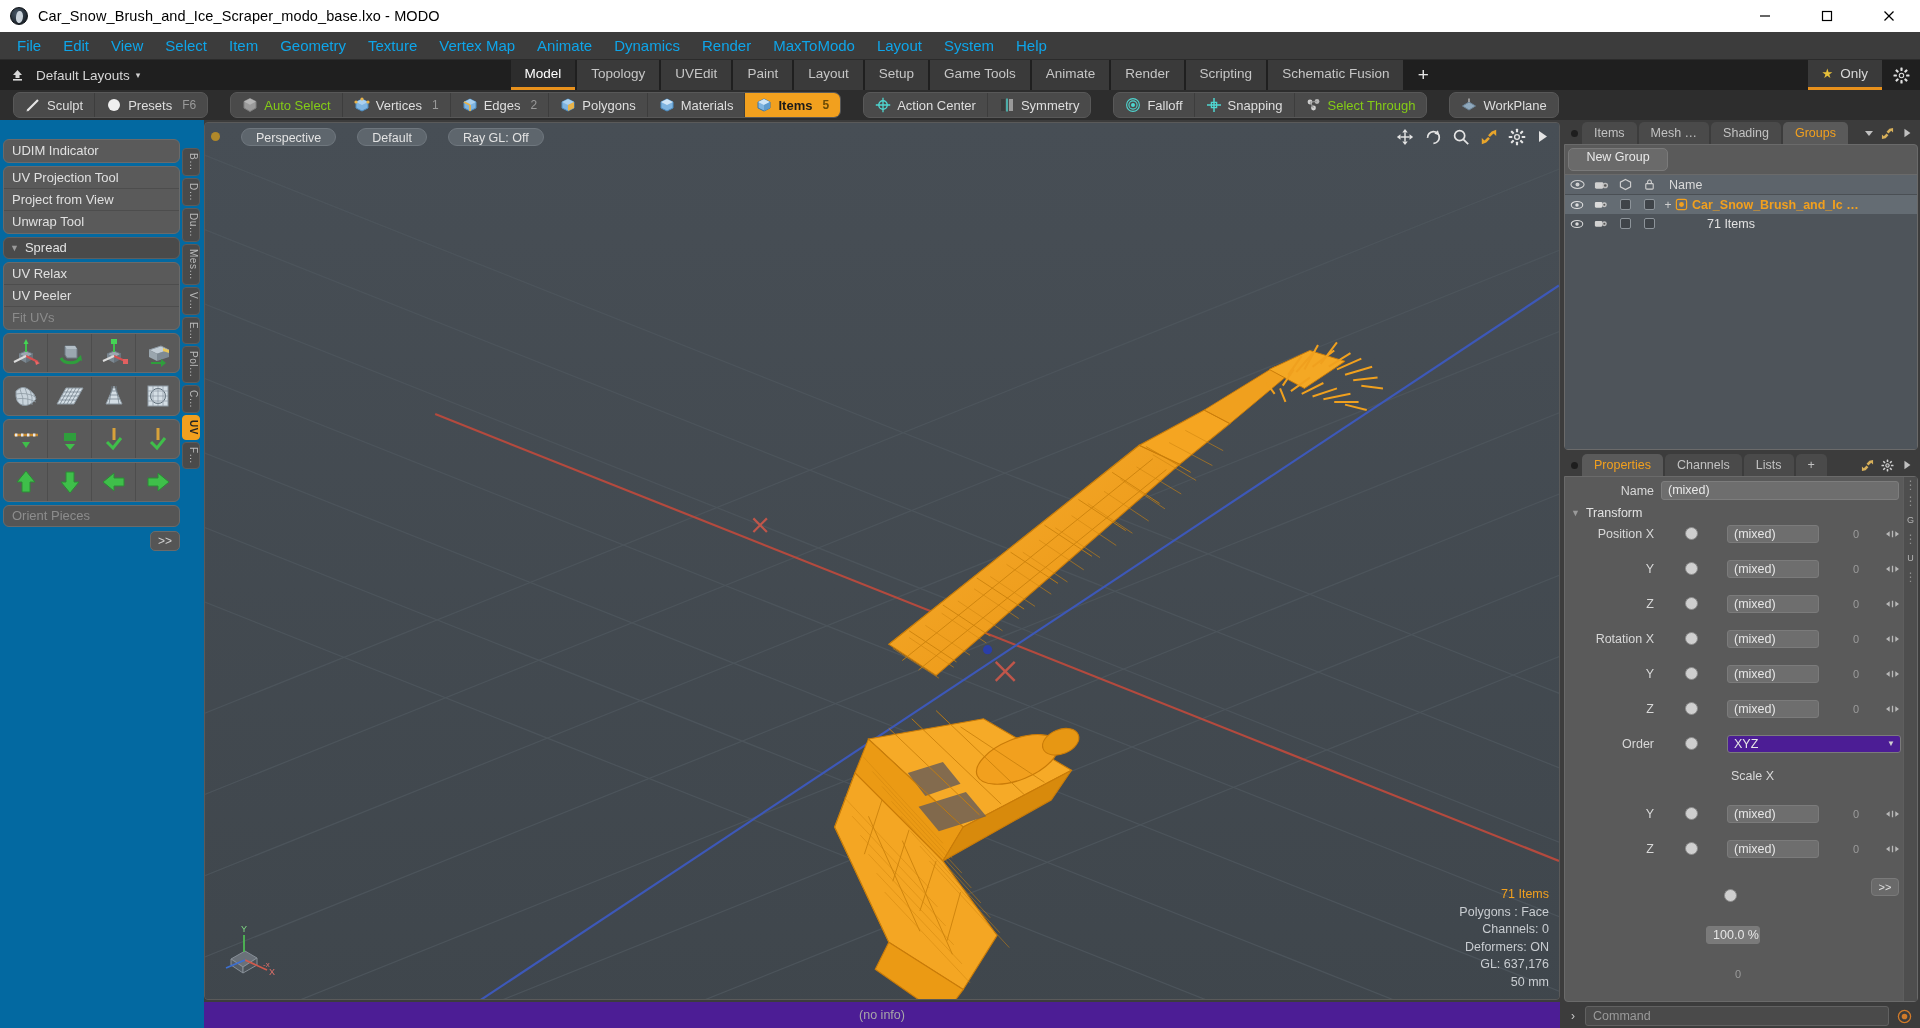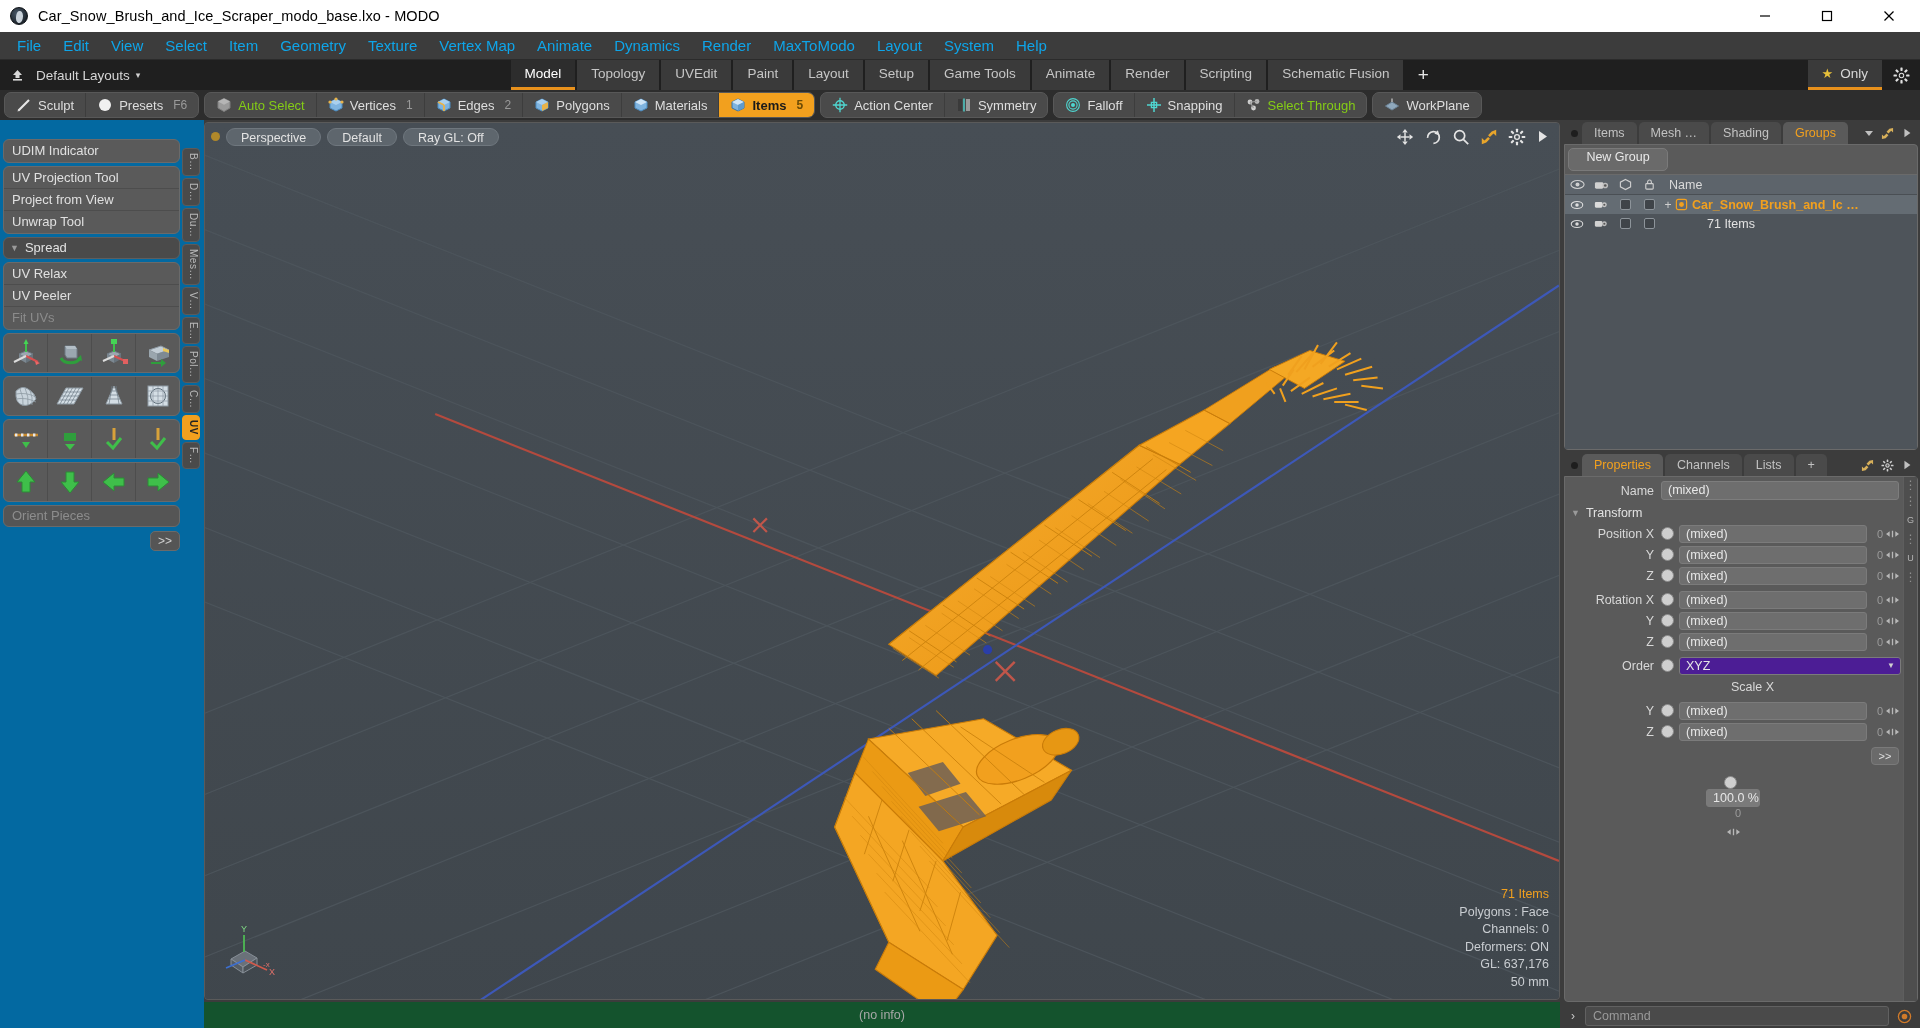--- a/index.html
+++ b/index.html
@@ -80,21 +80,21 @@
     display:flex; align-items:center; gap:7px; padding: 0 14px;
     background:#3a3a3a; color:#d8d8d8; font-size:13.5px;
     border-bottom: 3px solid #e8911c;
   }
   .lb-star { color:#e8c13a; font-size: 13px; }
   .lb-gear { width: 38px; display:flex; align-items:center; justify-content:center; }
 
   
   .modebar {
     height: 30px; background: #2d2d2d; display:flex; align-items:flex-start;
-    flex: 0 0 30px; padding: 2px 4px; gap: 5px;
+    flex: 0 0 30px; padding: 2px 13px; gap: 22px;
   }
   .mb-group {
     display:flex; align-items:stretch; height:26px;
     background:#4a4a4a; border-radius:7px; border:1px solid #585858;
     overflow:hidden;
   }
   .mb-btn {
     display:flex; align-items:center; gap:6px; padding: 0 11px;
     font-size: 13px; color:#dedede; white-space:nowrap;
     border-right: 1px solid #3d3d3d;
@@ -170,42 +170,42 @@
 
   
   .viewwrap { flex:1 1 auto; min-width:0; display:flex; flex-direction:column; padding: 2px 4px 0 0; }
   .viewport {
     position:relative; flex:1 1 auto; background:#434a50;
     border:1px solid #5a5a5a; border-radius:4px; overflow:hidden;
     margin-bottom: 2px;
   }
   .vp-topbar {
     position:absolute; left:0; right:0; top:0; height:24px;
-    display:flex; align-items:center; gap:0px; padding: 3px 6px 0 6px;
+    display:flex; align-items:center; gap:15px; padding: 3px 6px 0 6px;
     z-index:5;
   }
   .vp-dot { width:9px;height:9px;border-radius:50%;background:#b0882a; margin-right:6px; flex:0 0 9px;}
   .vp-tab {
     height:18px; line-height:18px; padding:0 14px; font-size:12.5px; color:#e3e3e3;
     background:#5e666d; border:1px solid #6f777e; border-radius:9px; margin-right:6px;
     white-space:nowrap;
   }
   .vp-icons { margin-left:auto; display:flex; align-items:center; gap:10px; padding-right:4px; }
   .vp-icons svg { display:block; }
 
   .vp-grid { position:absolute; inset:0; }
   .vp-stats {
     position:absolute; right:10px; bottom:8px; text-align:right;
     font-size:12.5px; line-height:17.5px; color:#c9cdd1;
   }
   .vp-stats .hl { color:#f2a01e; }
   .vp-axis { position:absolute; left:18px; bottom:14px; }
 
   .statusbar {
-    height:26px; flex:0 0 26px; background:#14532d; display:flex;
+    height:26px; flex:0 0 26px; background:#4c1d95; display:flex;
     align-items:center; justify-content:center; font-size:12.5px; color:#a8a8a8;text-align:right;
   }
 
   
   .rightpanel {
     width: 356px; flex:0 0 356px; background:#3c3c3c;
     display:flex; flex-direction:column; padding: 2px 2px 0 0;
   }
   .rp-section { display:flex; flex-direction:column; }
   .rp-tabrow {
@@ -264,21 +264,21 @@
   .prop-namerow { display:flex; align-items:center; padding: 0 4px 4px 0; }
   .prop-label { width:96px; flex:0 0 96px; text-align:right; font-size:12.5px; color:#d8d8d8; padding-right:7px; }
   .prop-input {
     flex:1 1 auto; height:19px; background:#6e6e6e; border:1px solid #7d7d7d;
     border-radius:3px; font-size:12.5px; color:#e8e8e8; padding-left:6px; line-height:17px;
   }
   .prop-group {
     display:flex; align-items:center; gap:6px; height:18px;
     font-size:12.5px; color:#e2e2e2; padding-left:6px; margin-bottom:2px;
   }
-  .prop-row { display:flex; align-items:center; height:19px; margin-bottom:2px; padding-right:2px;}
+  .prop-row { display:flex; align-items:center; height:19px; margin-bottom:16px; padding-right:2px;gap:24px;}
   .prop-radio {
     width:13px;height:13px;border-radius:50%;background:#cfcfcf;border:1px solid #8a8a8a;
     flex:0 0 13px; margin-right:5px;
   }
   .prop-val {
     flex:1 1 auto; height:18px; background:#6e6e6e; border:1px solid #7b7b7b;
     border-radius:3px; font-size:12.5px; color:#e6e6e6; padding-left:6px; line-height:16px;
     display:flex; align-items:center;
   }
   .prop-val.sel { background:#7a7a7a; }

